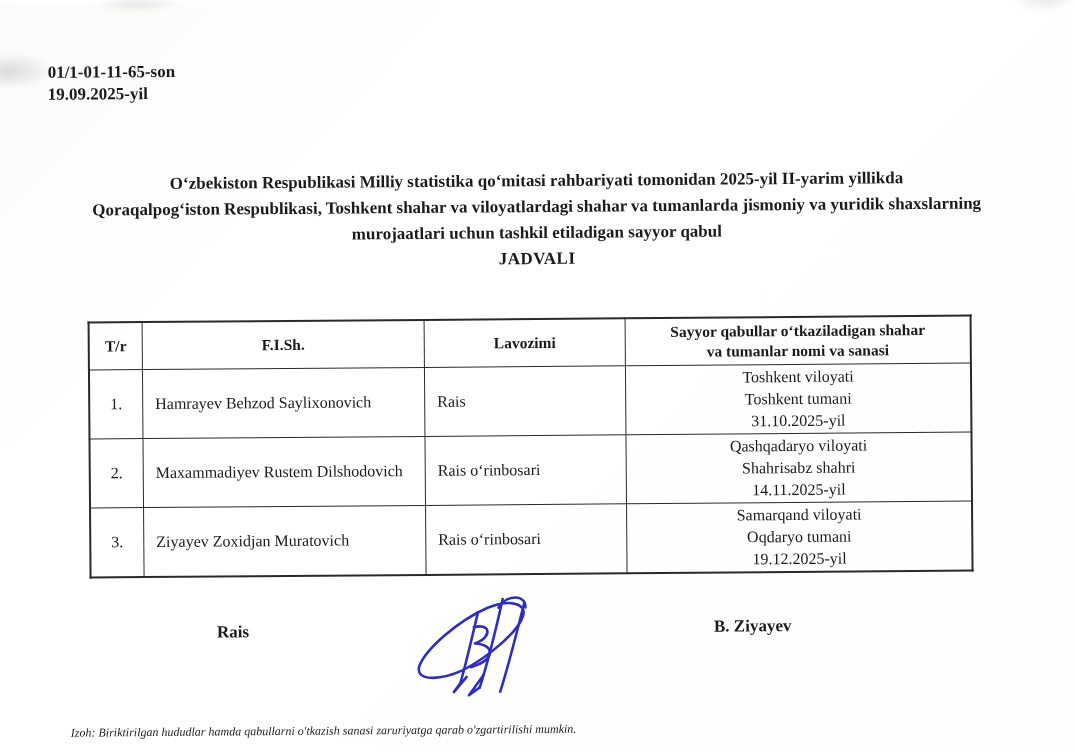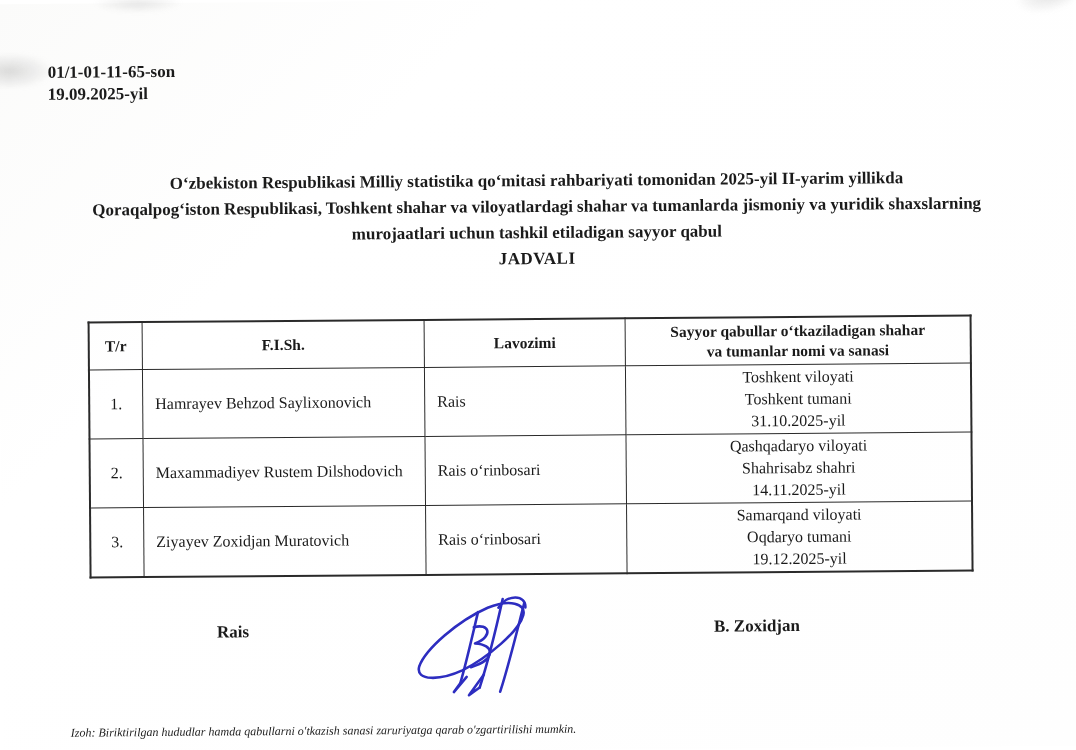--- a/index.html
+++ b/index.html
@@ -220,18 +220,18 @@
         <path d="M 90 8 C 84 34 76 66 68 90"></path>
         <path d="M 110 12 C 103 38 95 70 87 94"></path>
 
         <path d="M 86 16 C 94 3 112 4 111 16"></path>
 
         <path d="M 68 90 L 58 97 L 72 78"></path>
         <path d="M 50 86 L 44 94 L 56 80"></path>
       </g>
     </svg>
 
-    <span class="sign-right">B. Zoxidjan</span>
+    <span class="sign-right">B. Ziyayev</span>
   </div>
 
   <div class="footnote">Izoh: Biriktirilgan hududlar hamda qabullarni o'tkazish sanasi zaruriyatga qarab o'zgartirilishi mumkin.</div>
 
 </div>
 
 </body></html>

